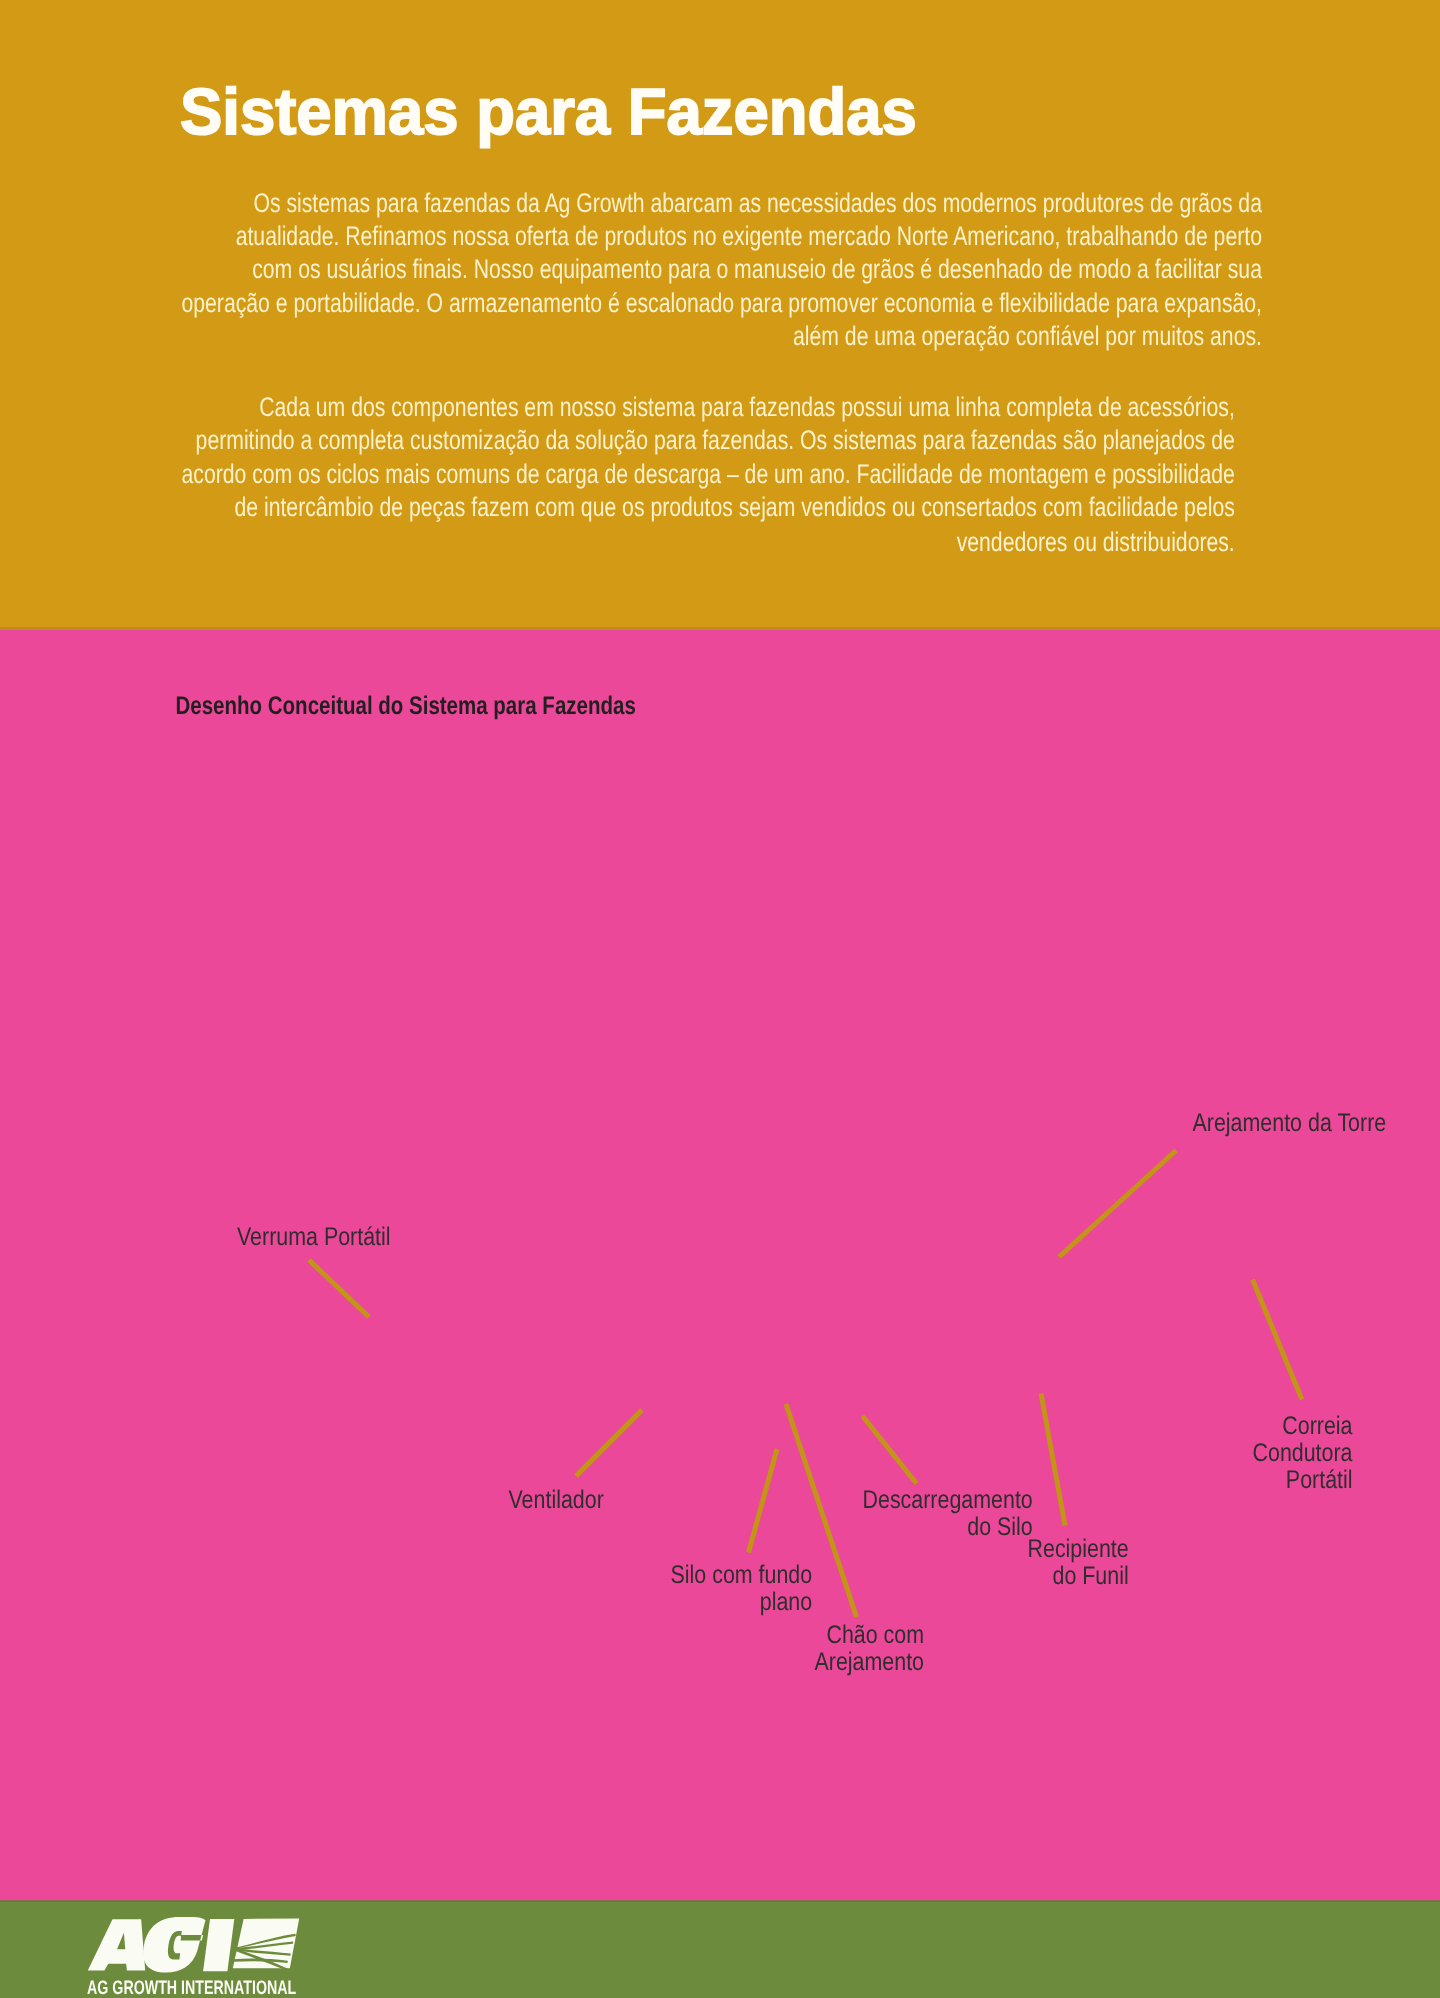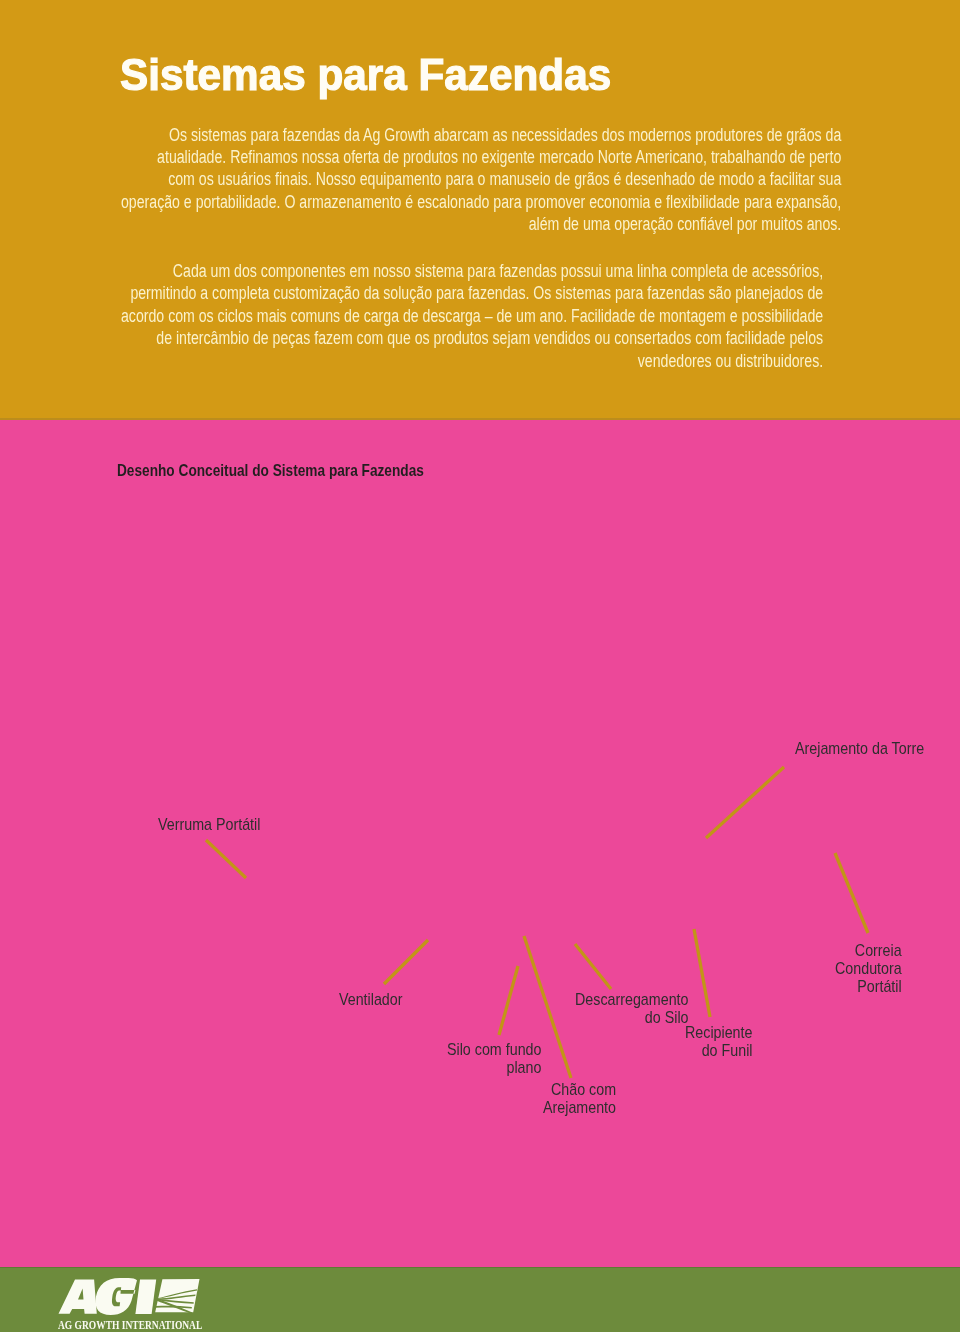--- a/index.html
+++ b/index.html
@@ -29,21 +29,21 @@
 
   
   #diagram{position:absolute;left:0;top:490px;width:820px;height:640px;}
   #leader-lines{position:absolute;left:0;top:0;width:960px;height:640px;}
   .callout{position:absolute;color:#2e2e2e;font-size:17px;line-height:18px;
        white-space:pre;transform:scaleX(0.84) translateZ(0);transform-origin:left top;}
 
   
   #footer-band{position:absolute;left:0;top:1267px;width:960px;height:65px;background:#6D8B3C;}
   #footer-band-edge{position:absolute;left:0;top:1267px;width:960px;height:1px;background:#5E7A33;}
-  #logo{position:absolute;left:56px;top:1276px;width:152px;height:56px;font-family:Liberation Serif, serif;}
+  #logo{position:absolute;left:56px;top:1276px;width:152px;height:56px;}
   #logo-mark{position:absolute;left:0;top:0;}
   #logo-tagline{position:absolute;left:2px;top:41px;color:#fafbf2;font-size:13px;
        font-weight:bold;line-height:15px;white-space:nowrap;
        transform:scaleX(0.73) translateZ(0);transform-origin:left top;}
 </style>
 </head>
 <body>
 
 <div class="page">
 

